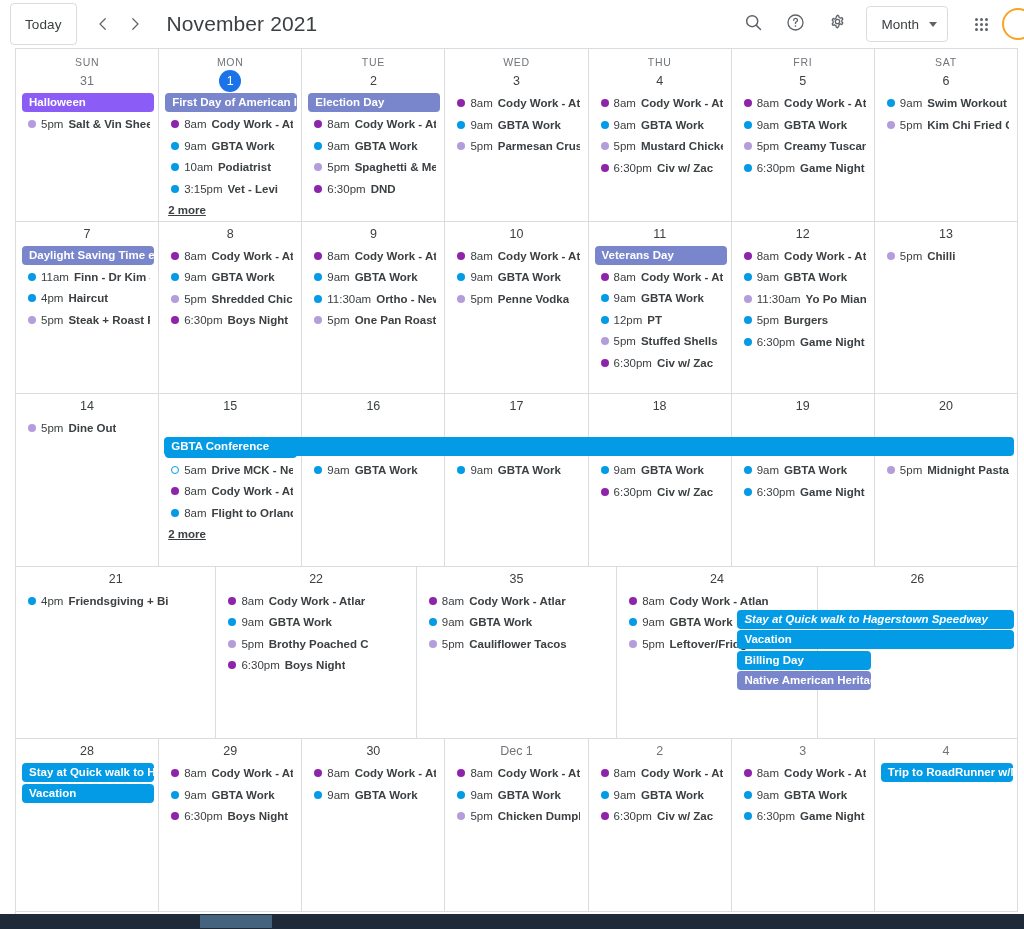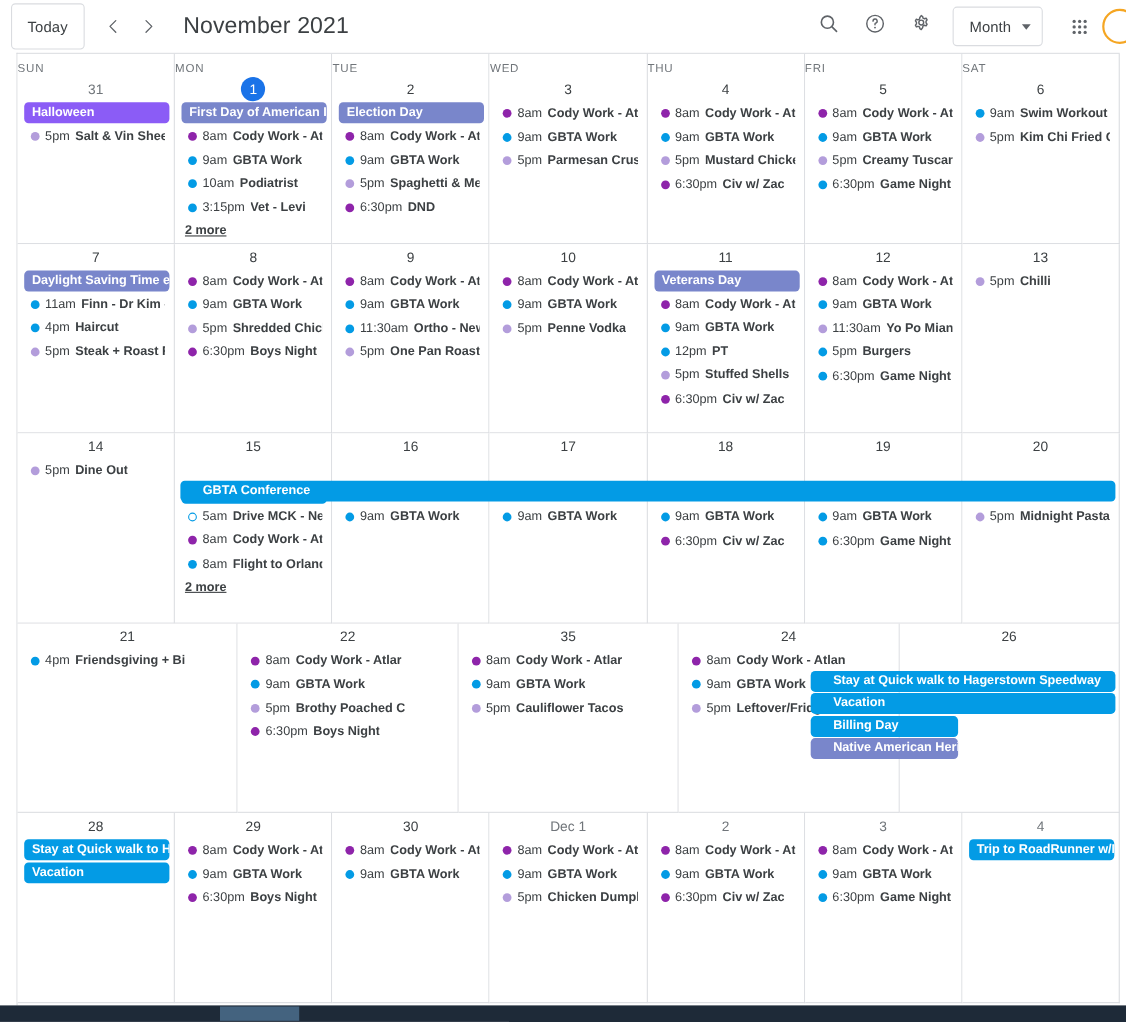--- a/index.html
+++ b/index.html
@@ -129,21 +129,21 @@
     flex: 1 1 0;
     min-width: 0;
     border-right: 1px solid #dadce0;
     border-bottom: 1px solid #dadce0;
     box-sizing: border-box;
     overflow: hidden;
     background: #fff;
   }
   .day-cell.first-row { }
   .dow {
-    text-align: left;
+    text-align: center;
     font-size: 10.5px;
     color: #70757a;
     letter-spacing: .7px;
     margin-top: 7px;
     height: 13px;
     line-height: 13px;
   }
   .daynum {
     text-align: center;
     font-size: 12.5px;
@@ -215,21 +215,21 @@
 
   
   .ev-banner {
     position: absolute;
     height: 19px;
     line-height: 19px;
     border-radius: 4px;
     color: #ffffff;
     font-size: 11.5px;
     font-weight: bold;
-    padding: 0 0 0 20px;
+    padding: 0 0 0 7px;
     box-sizing: border-box;
     white-space: nowrap;
     overflow: hidden;
     cursor: pointer;
     letter-spacing: 0px;
   }
 
   
   .ev-banner-inline {
     height: 19px;
@@ -864,21 +864,21 @@
             <span class="ev-dot" style="background: rgb(179, 157, 219);"></span>
             <span class="ev-time">5pm</span>
             <span class="ev-title">Leftover/Fridge C</span>
           </div>
         </div>
       </div>
       <div class="day-cell">
         <div class="daynum">26</div>
         <div class="events"></div>
       </div>
-      <div class="ev-banner" style="background: rgb(3, 155, 229); left: 721.429px; width: 276.571px; top: 43px;"><span>Stay at Quick walk to Hagerstown Speedway</span></div>
+      <div class="ev-banner" style="background: rgb(3, 155, 229); left: 721.429px; width: 276.571px; top: 43px; font-style: italic;"><span>Stay at Quick walk to Hagerstown Speedway</span></div>
       <div class="ev-banner" style="background: rgb(3, 155, 229); left: 721.429px; width: 276.571px; top: 63.5px;"><span>Vacation</span></div>
       <div class="ev-banner" style="background: rgb(3, 155, 229); left: 721.429px; width: 133.286px; top: 84px;"><span>Billing Day</span></div>
       <div class="ev-banner" style="background: rgb(121, 134, 203); left: 721.429px; width: 133.286px; top: 104.5px;"><span>Native American Heritag</span></div>
     </div>
     <div class="week-row">
       <div class="day-cell">
         <div class="daynum">28</div>
         <div class="events">
           <div class="ev-banner-inline" style="background: rgb(3, 155, 229);"><span>Stay at Quick walk to Ha</span></div>
           <div class="ev-banner-inline" style="background: rgb(3, 155, 229);"><span>Vacation</span></div>

